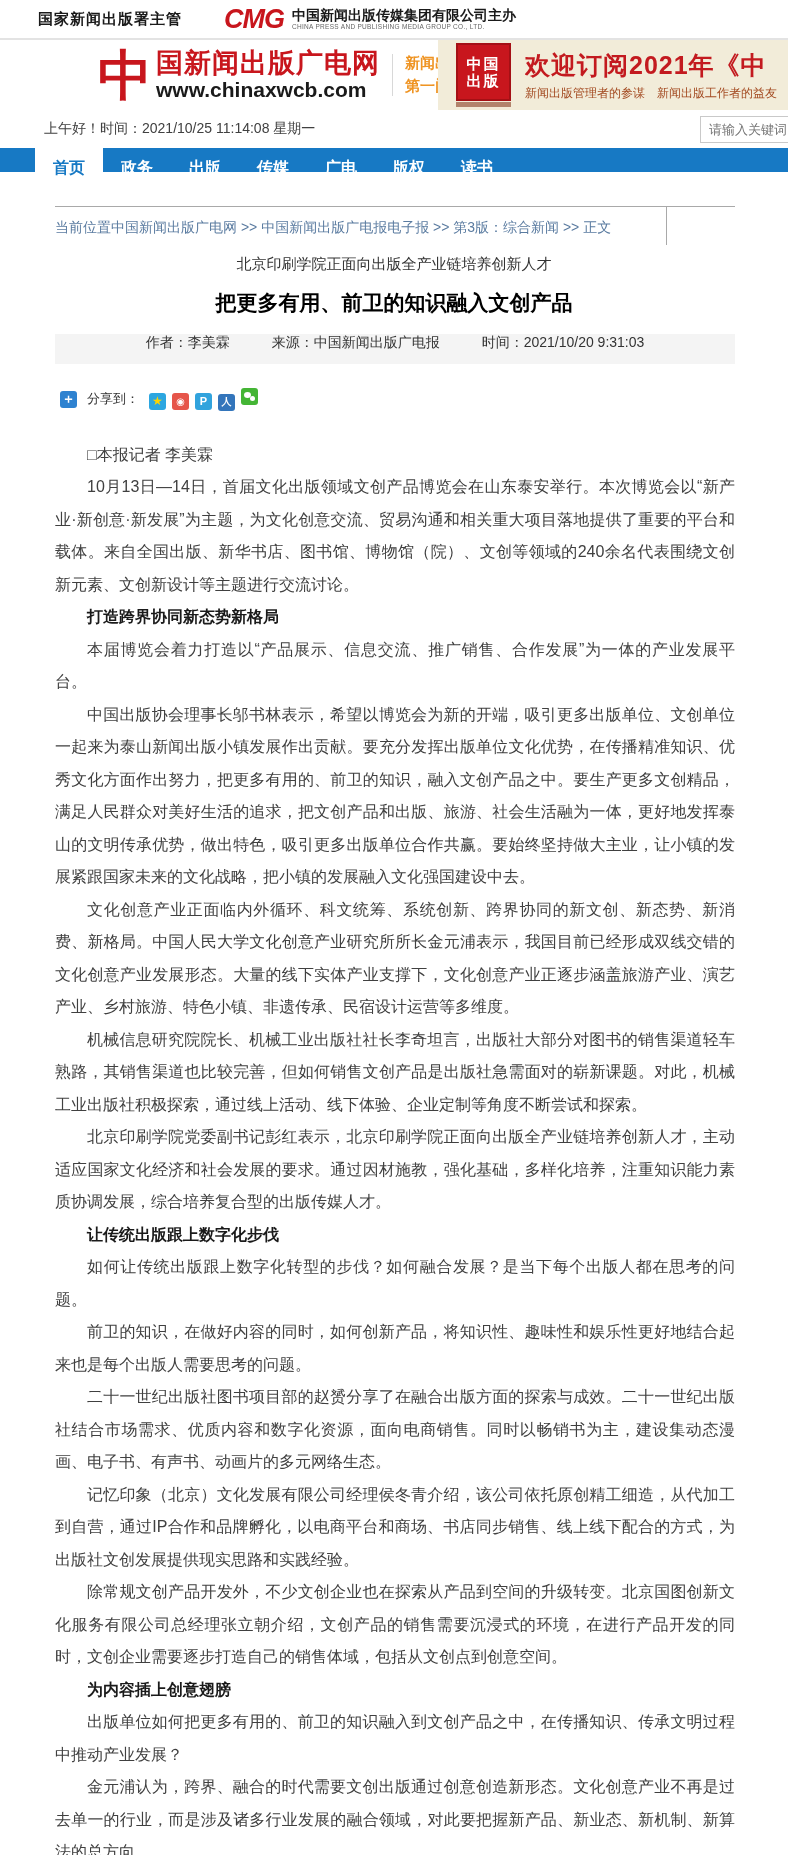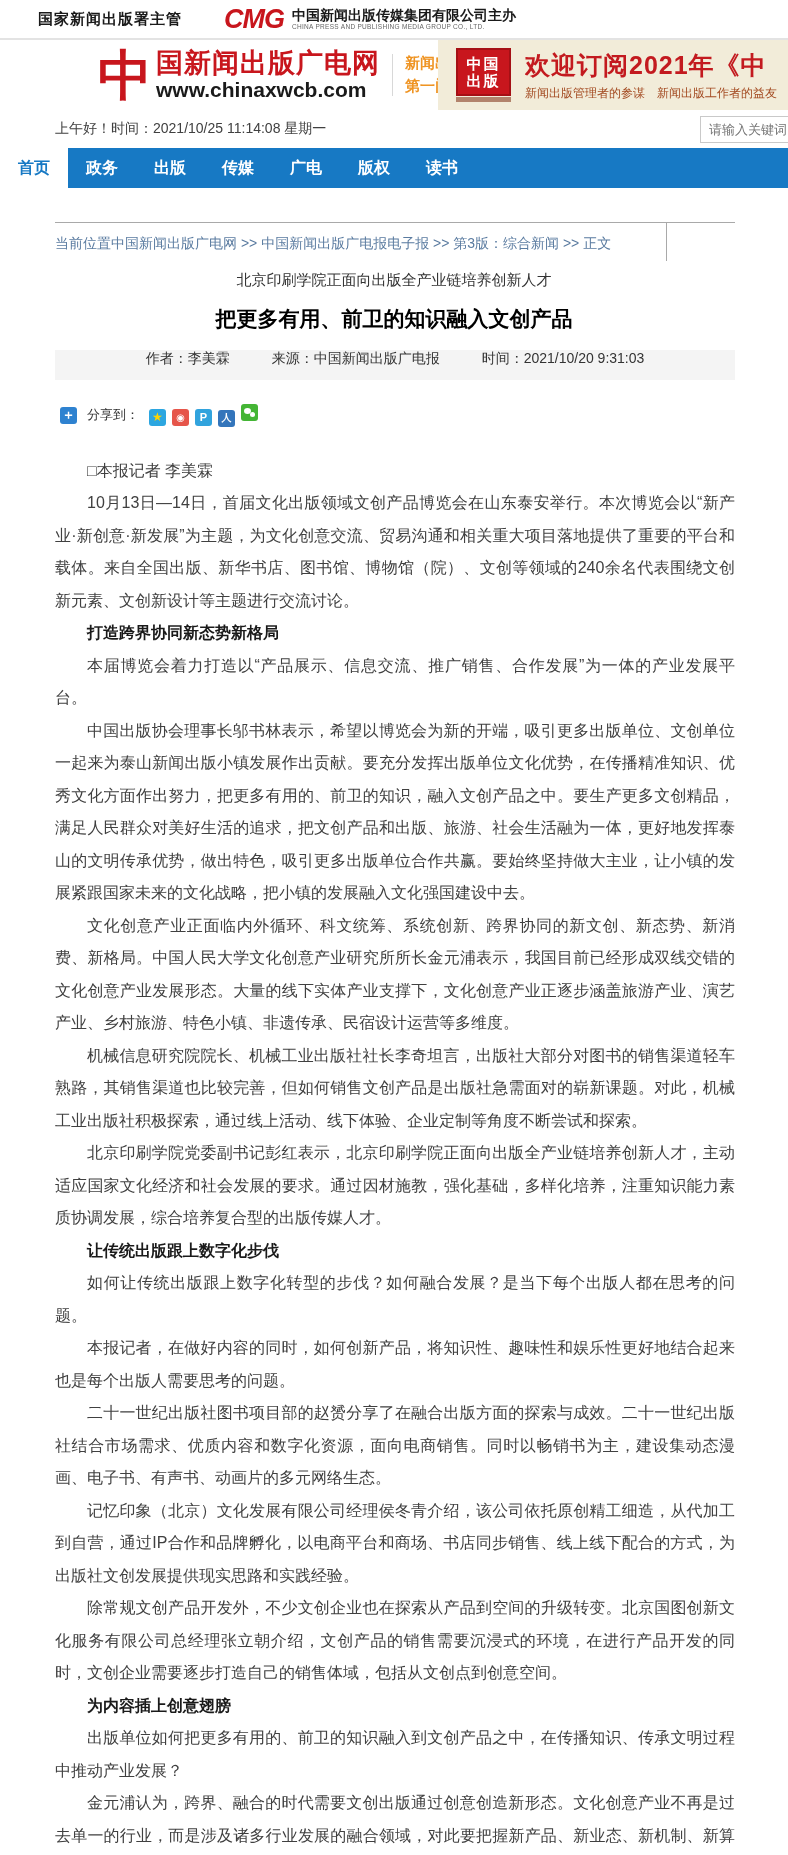--- a/index.html
+++ b/index.html
@@ -20,31 +20,31 @@
   
   .header{height:70px;position:relative;background:#fff;display:flex;align-items:center;}
   .logo-wrap{display:flex;align-items:center;padding-left:98px;}
   .logo-mark{font-size:54px;font-weight:800;color:#c8161d;line-height:60px;margin-right:4px;font-family:"DejaVu Serif","Liberation Serif",serif;}
   .logo-texts{display:flex;flex-direction:column;line-height:1.05;}
   .logo-cn{font-size:27px;font-weight:700;color:#c8161d;letter-spacing:1px;}
   .logo-url{font-size:21px;font-weight:700;color:#1a1a1a;margin-top:2px;}
   .logo-tagline{margin-left:12px;padding-left:12px;border-left:1px solid #d8d8d8;display:flex;flex-direction:column;gap:4px;}
   .logo-tagline span{font-size:15px;font-weight:800;color:#ef9423;}
   .ad-banner{position:absolute;right:0;top:0;width:350px;height:70px;background:#f2ecd9;display:flex;align-items:center;padding-left:18px;text-decoration:none;cursor:pointer;}
-  .ad-logo{width:55px;height:48px;background:#c8161d;color:#fff;display:flex;flex-direction:column;align-items:center;justify-content:center;font-size:15px;font-weight:800;line-height:1.15;letter-spacing:2px;border:2px solid #a51015;}
+  .ad-logo{width:55px;height:58px;background:#c8161d;color:#fff;display:flex;flex-direction:column;align-items:center;justify-content:center;font-size:15px;font-weight:800;line-height:1.15;letter-spacing:2px;border:2px solid #a51015;}
   .ad-logo-caption{width:55px;height:5px;background:#7e2d13;opacity:.55;margin-top:1px;}
   .ad-logo-col{display:flex;flex-direction:column;align-items:center;margin-right:14px;}
   .ad-texts{display:flex;flex-direction:column;white-space:nowrap;overflow:hidden;}
   .ad-headline{font-size:25px;font-weight:700;color:#c31a1f;letter-spacing:1px;}
   .ad-subline{font-size:12px;color:#a34a21;margin-top:3px;}
   
-  .timebar{height:38px;position:relative;display:flex;align-items:center;padding-left:55px;font-size:14px;color:#404040;background:#fff;}
+  .timebar{height:38px;position:relative;display:flex;align-items:center;padding-left:44px;font-size:14px;color:#404040;background:#fff;}
   .search-input{position:absolute;left:700px;top:6px;width:160px;height:27px;border:1px solid #c9c9c9;padding:0 8px;font-size:13px;color:#999;outline:none;font-family:inherit;}
   
-  .nav{height:40px;background:#1779c4;display:flex;}
+  .nav{height:24px;background:#1779c4;display:flex;padding-left:35px;}
   .tab{width:68px;text-align:center;line-height:40px;font-size:16px;font-weight:700;color:#fff;cursor:pointer;}
   .tab.active{background:#fff;color:#1779c4;}
   
   .rule{border-top:1px solid #a9a9a9;margin:34px 53px 0 55px;position:relative;}
   .rule .vline{position:absolute;right:68px;top:0;width:1px;height:38px;background:#a9a9a9;}
   .breadcrumb{margin:12px 55px 5px;font-size:14px;color:#5a7ba0;cursor:pointer;}
   
   .kicker{text-align:center;margin-top:18px;font-size:15px;color:#333;}
   .title{text-align:center;margin-top:15px;font-size:21px;font-weight:800;color:#000;}
   .byline{margin:17px 53px 0 55px;background:#f4f4f4;height:30px;display:flex;align-items:flex-start;justify-content:center;gap:42px;font-size:14px;color:#333;}
@@ -142,20 +142,20 @@
     <div class="para">□本报记者 李美霖</div>
     <div class="para">10月13日—14日，首届文化出版领域文创产品博览会在山东泰安举行。本次博览会以“新产业·新创意·新发展”为主题，为文化创意交流、贸易沟通和相关重大项目落地提供了重要的平台和载体。来自全国出版、新华书店、图书馆、博物馆（院）、文创等领域的240余名代表围绕文创新元素、文创新设计等主题进行交流讨论。</div>
     <div class="subhead">打造跨界协同新态势新格局</div>
     <div class="para">本届博览会着力打造以“产品展示、信息交流、推广销售、合作发展”为一体的产业发展平台。</div>
     <div class="para">中国出版协会理事长邬书林表示，希望以博览会为新的开端，吸引更多出版单位、文创单位一起来为泰山新闻出版小镇发展作出贡献。要充分发挥出版单位文化优势，在传播精准知识、优秀文化方面作出努力，把更多有用的、前卫的知识，融入文创产品之中。要生产更多文创精品，满足人民群众对美好生活的追求，把文创产品和出版、旅游、社会生活融为一体，更好地发挥泰山的文明传承优势，做出特色，吸引更多出版单位合作共赢。要始终坚持做大主业，让小镇的发展紧跟国家未来的文化战略，把小镇的发展融入文化强国建设中去。</div>
     <div class="para">文化创意产业正面临内外循环、科文统筹、系统创新、跨界协同的新文创、新态势、新消费、新格局。中国人民大学文化创意产业研究所所长金元浦表示，我国目前已经形成双线交错的文化创意产业发展形态。大量的线下实体产业支撑下，文化创意产业正逐步涵盖旅游产业、演艺产业、乡村旅游、特色小镇、非遗传承、民宿设计运营等多维度。</div>
     <div class="para">机械信息研究院院长、机械工业出版社社长李奇坦言，出版社大部分对图书的销售渠道轻车熟路，其销售渠道也比较完善，但如何销售文创产品是出版社急需面对的崭新课题。对此，机械工业出版社积极探索，通过线上活动、线下体验、企业定制等角度不断尝试和探索。</div>
     <div class="para">北京印刷学院党委副书记彭红表示，北京印刷学院正面向出版全产业链培养创新人才，主动适应国家文化经济和社会发展的要求。通过因材施教，强化基础，多样化培养，注重知识能力素质协调发展，综合培养复合型的出版传媒人才。</div>
     <div class="subhead">让传统出版跟上数字化步伐</div>
     <div class="para">如何让传统出版跟上数字化转型的步伐？如何融合发展？是当下每个出版人都在思考的问题。</div>
-    <div class="para">本报记者，在做好内容的同时，如何创新产品，将知识性、趣味性和娱乐性更好地结合起来也是每个出版人需要思考的问题。</div>
+    <div class="para">前卫的知识，在做好内容的同时，如何创新产品，将知识性、趣味性和娱乐性更好地结合起来也是每个出版人需要思考的问题。</div>
     <div class="para">二十一世纪出版社图书项目部的赵赟分享了在融合出版方面的探索与成效。二十一世纪出版社结合市场需求、优质内容和数字化资源，面向电商销售。同时以畅销书为主，建设集动态漫画、电子书、有声书、动画片的多元网络生态。</div>
     <div class="para">记忆印象（北京）文化发展有限公司经理侯冬青介绍，该公司依托原创精工细造，从代加工到自营，通过IP合作和品牌孵化，以电商平台和商场、书店同步销售、线上线下配合的方式，为出版社文创发展提供现实思路和实践经验。</div>
     <div class="para">除常规文创产品开发外，不少文创企业也在探索从产品到空间的升级转变。北京国图创新文化服务有限公司总经理张立朝介绍，文创产品的销售需要沉浸式的环境，在进行产品开发的同时，文创企业需要逐步打造自己的销售体域，包括从文创点到创意空间。</div>
     <div class="subhead">为内容插上创意翅膀</div>
     <div class="para">出版单位如何把更多有用的、前卫的知识融入到文创产品之中，在传播知识、传承文明过程中推动产业发展？</div>
     <div class="para">金元浦认为，跨界、融合的时代需要文创出版通过创意创造新形态。文化创意产业不再是过去单一的行业，而是涉及诸多行业发展的融合领域，对此要把握新产品、新业态、新机制、新算法的总方向。</div>
   </div>
 
 </body></html>

